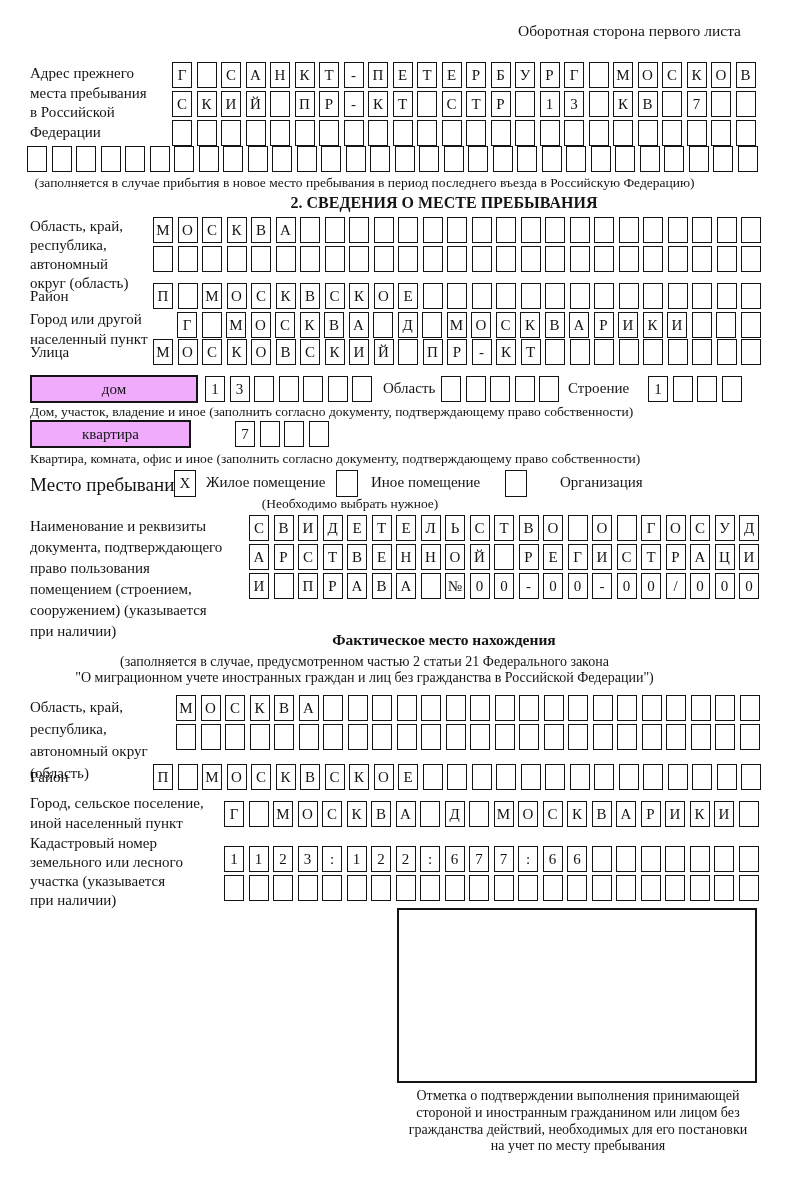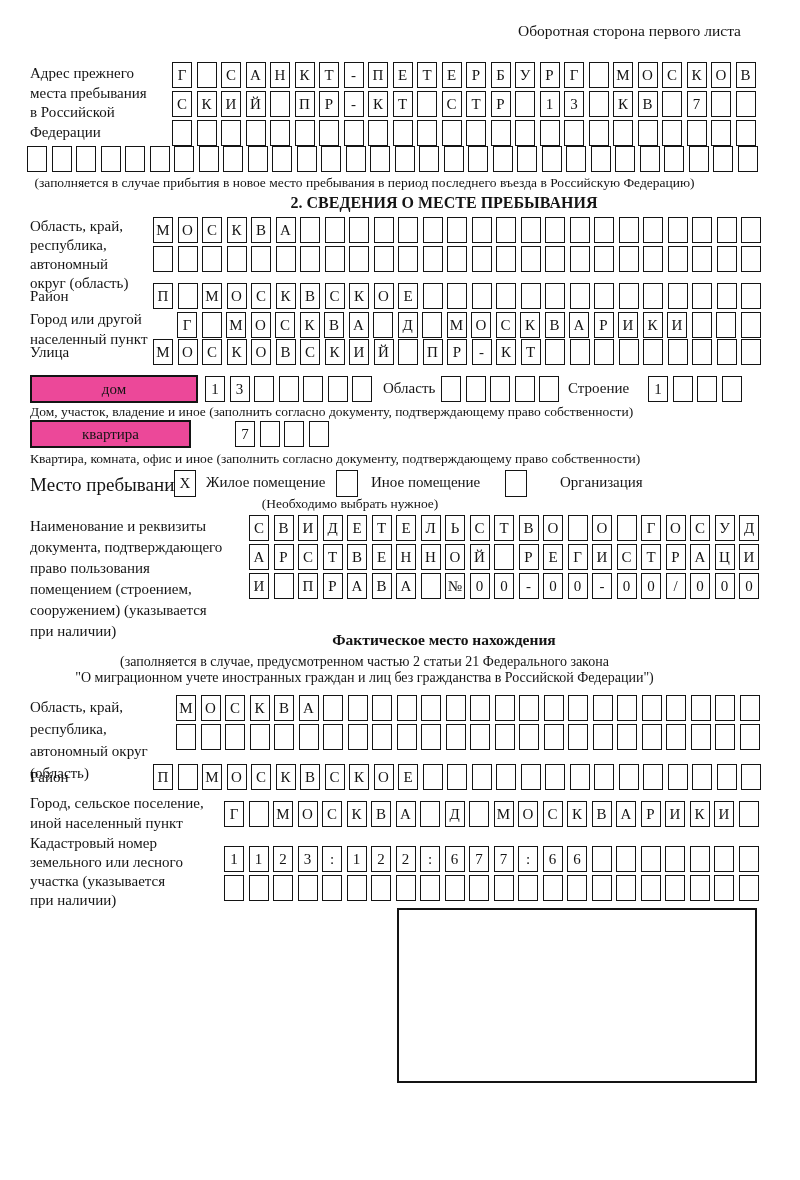--- a/index.html
+++ b/index.html
@@ -7,21 +7,21 @@
         font-family:"Liberation Serif","DejaVu Serif",serif;color:#141414;overflow:hidden;}
   .abs{position:absolute;}
   .lbl{font-size:15px;line-height:19.5px;white-space:pre-line;}
   .cap{font-size:13.5px;}
   .grid{display:flex;gap:4.5px;}
   .cell{flex:none;width:20px;height:26px;border:1.7px solid #141414;box-sizing:border-box;
         display:flex;align-items:center;justify-content:center;font-size:15px;background:#fff;}
   .cbox{flex:none;width:22px;height:27px;border:1.7px solid #141414;box-sizing:border-box;
         display:inline-flex;align-items:center;justify-content:center;font-size:15px;background:#fff;}
   .wbox{border:2px solid #141414;box-sizing:border-box;display:flex;align-items:center;
-        justify-content:center;font-size:15px;background:#ec4899;}
+        justify-content:center;font-size:15px;background:#f0abfc;}
   .title{font-weight:700;text-align:center;width:800px;left:0;padding-left:44px;}
   .center{text-align:center;width:729px;left:0;}
   .bigbox{border:2px solid #141414;box-sizing:border-box;background:#fff;}
 </style>
 </head>
 <body>
 
 <div class="page">
 
   <div class="abs" style="left:0;top:22px;width:741px;text-align:right;font-size:15.5px">Оборотная сторона первого листа</div>
@@ -575,14 +575,18 @@
       <span class="cell"></span>
       <span class="cell"></span>
       <span class="cell"></span>
       <span class="cell"></span>
       <span class="cell"></span>
       <span class="cell"></span>
       <span class="cell"></span>
     </div>
 
   <div class="abs bigbox" style="left:397px;top:908px;width:360px;height:175px"></div>
+  <div class="abs" style="left:388px;top:1088px;width:380px;text-align:center;font-size:14px;line-height:16.8px;white-space:pre-line">Отметка о подтверждении выполнения принимающей
+стороной и иностранным гражданином или лицом без
+гражданства действий, необходимых для его постановки
+на учет по месту пребывания</div>
 
 </div>
 
 </body></html>

